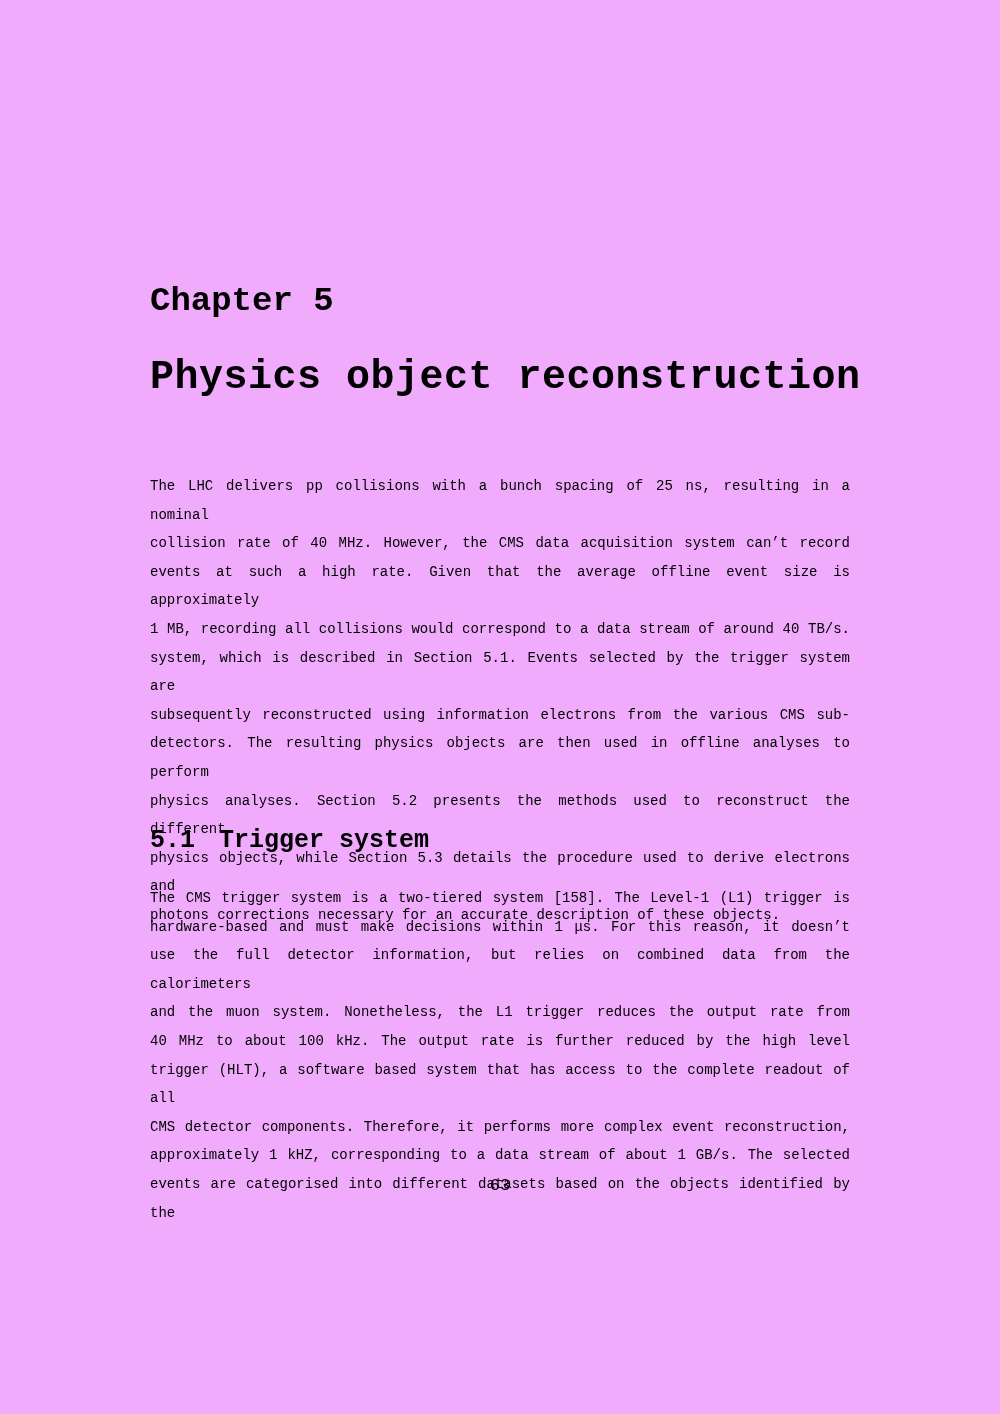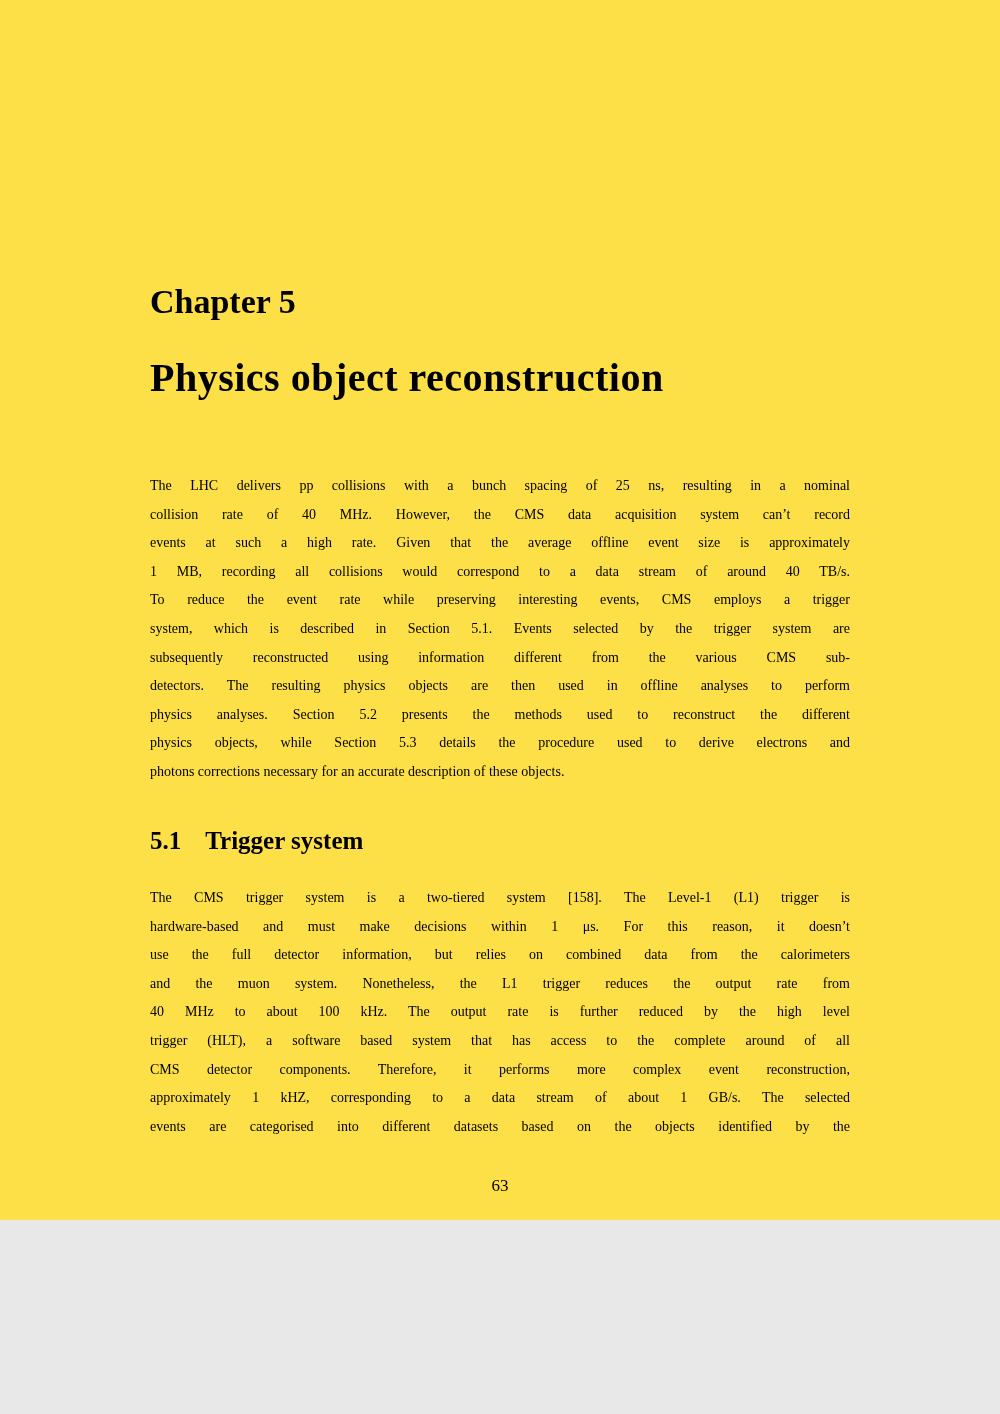--- a/index.html
+++ b/index.html
@@ -3,25 +3,25 @@
 <meta charset="utf-8">
 <style>
   html, body {
     margin: 0;
     padding: 0;
     background: #e8e8e8;
   }
   .page {
     position: relative;
     width: 1000px;
-    height: 1220px;
+    height: 1414px;
     margin: 0 auto;
-    background: #fde047;
+    background: #f0abfc;
     color: #000000;
-    font-family: Liberation Serif, serif;
+    font-family: Liberation Mono, monospace;
     overflow: hidden;
   }
   .content {
     position: absolute;
     left: 150px;
     top: 0;
     width: 700px;
   }
   .chapter-label {
     position: absolute;
@@ -88,40 +88,39 @@
 
     <div class="chapter-label">Chapter 5</div>
 
     <div class="chapter-title">Physics object reconstruction</div>
 
     <div class="body-paragraph paragraph-intro">
         <div class="line jl">The LHC delivers pp collisions with a bunch spacing of 25 ns, resulting in a nominal</div>
         <div class="line jl">collision rate of 40 MHz. However, the CMS data acquisition system can’t record</div>
         <div class="line jl">events at such a high rate. Given that the average offline event size is approximately</div>
         <div class="line jl">1 MB, recording all collisions would correspond to a data stream of around 40 TB/s.</div>
-        <div class="line jl">To reduce the event rate while preserving interesting events, CMS employs a trigger</div>
         <div class="line jl">system, which is described in Section 5.1. Events selected by the trigger system are</div>
-        <div class="line jl">subsequently reconstructed using information different from the various CMS sub-</div>
+        <div class="line jl">subsequently reconstructed using information electrons from the various CMS sub-</div>
         <div class="line jl">detectors. The resulting physics objects are then used in offline analyses to perform</div>
         <div class="line jl">physics analyses. Section 5.2 presents the methods used to reconstruct the different</div>
         <div class="line jl">physics objects, while Section 5.3 details the procedure used to derive electrons and</div>
         <div class="line">photons corrections necessary for an accurate description of these objects.</div>
       </div>
 
     <div class="section-heading">
       <span class="section-number">5.1</span><span>Trigger system</span>
     </div>
 
     <div class="body-paragraph paragraph-trigger">
         <div class="line jl">The CMS trigger system is a two-tiered system [158]. The Level-1 (L1) trigger is</div>
         <div class="line jl">hardware-based and must make decisions within 1 μs. For this reason, it doesn’t</div>
         <div class="line jl">use the full detector information, but relies on combined data from the calorimeters</div>
         <div class="line jl">and the muon system. Nonetheless, the L1 trigger reduces the output rate from</div>
         <div class="line jl">40 MHz to about 100 kHz. The output rate is further reduced by the high level</div>
-        <div class="line jl">trigger (HLT), a software based system that has access to the complete around of all</div>
+        <div class="line jl">trigger (HLT), a software based system that has access to the complete readout of all</div>
         <div class="line jl">CMS detector components. Therefore, it performs more complex event reconstruction,</div>
         <div class="line jl">approximately 1 kHZ, corresponding to a data stream of about 1 GB/s. The selected</div>
         <div class="line jl">events are categorised into different datasets based on the objects identified by the</div>
       </div>
 
   </div>
 
   <div class="page-number">63</div>
 </div>
 

